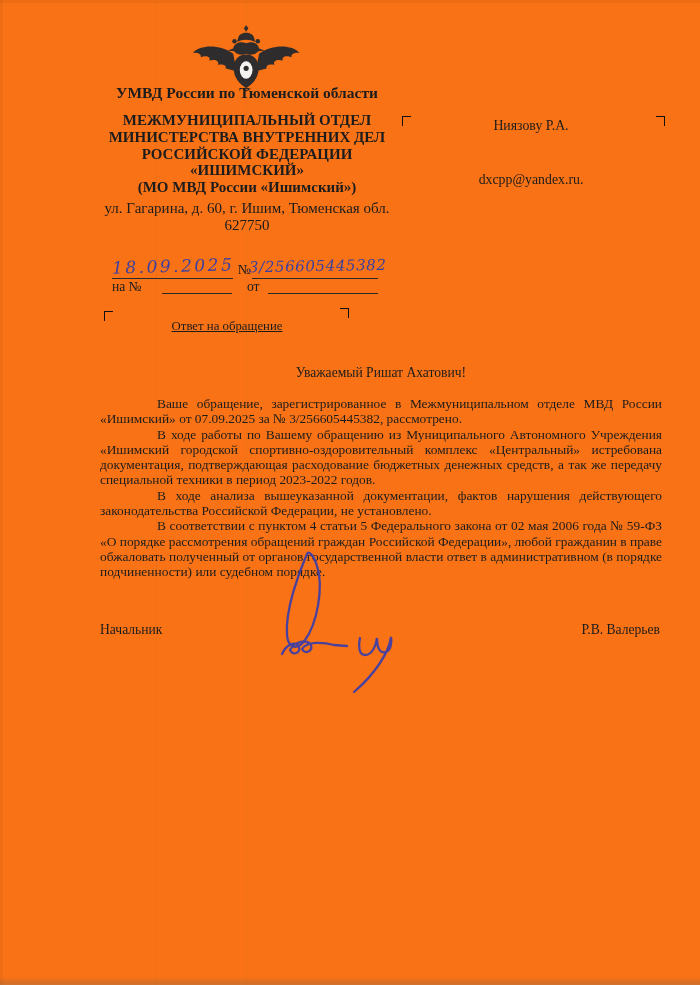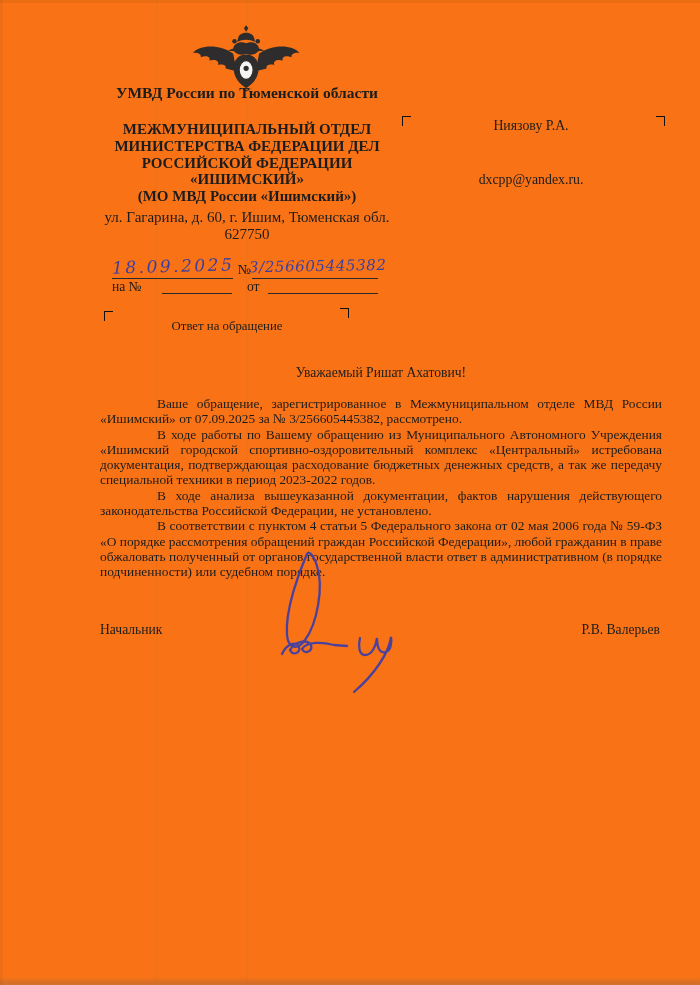--- a/index.html
+++ b/index.html
@@ -13,41 +13,41 @@
   .crease{position:absolute;top:0;bottom:0;width:1px;background:rgba(60,60,60,0.05);}
   .edge-bottom{position:absolute;left:0;right:0;bottom:0;height:8px;
     background:linear-gradient(to bottom, rgba(0,0,0,0) 0%, rgba(90,90,88,0.22) 70%, rgba(120,120,118,0.30) 100%);}
   .edge-top{position:absolute;left:0;right:0;top:0;height:3px;background:rgba(0,0,0,0.05);}
   .edge-left{position:absolute;left:0;top:0;bottom:0;width:3px;background:rgba(0,0,0,0.04);}
 
   
   .emblem{position:absolute;left:191px;top:24px;}
   .hdr-col{position:absolute;left:72px;top:84px;width:350px;text-align:center;}
   .agency-top{font-weight:bold;font-size:15.5px;line-height:17px;}
-  .org-block{margin-top:20px;font-weight:bold;font-size:15px;line-height:16.8px;}
+  .org-block{margin-top:11px;font-weight:bold;font-size:15px;line-height:16.8px;}
   .addr-block{margin-top:4px;font-size:15px;line-height:17px;}
 
   
   .recipient{position:absolute;left:400px;top:118px;width:262px;text-align:center;font-size:13.8px;}
   .recipient .email{margin-top:38px;}
   .corner{position:absolute;width:8px;height:9px;}
   .corner-tl{border-top:1.6px solid #111;border-left:1.6px solid #111;}
   .corner-tr{border-top:1.6px solid #111;border-right:1.6px solid #111;}
 
   
   .hand{position:absolute;font-family:"DejaVu Serif", serif;font-style:italic;
     color:#3b3fa0;white-space:nowrap;}
   .hand-date{left:112px;top:256px;font-size:17px;letter-spacing:2.5px;transform:rotate(-1.6deg);}
   .hand-number{left:249px;top:257px;font-size:15px;letter-spacing:0.6px;transform:rotate(-1deg);}
   .uline{position:absolute;border-bottom:1.3px solid #2a2a2a;height:0;}
   .no-label{position:absolute;font-size:13.6px;}
   .ref-row2{position:absolute;left:112px;top:279px;font-size:13.6px;}
 
   
-  .subject{position:absolute;left:104px;top:319px;width:246px;text-align:center;font-size:12.8px;}
+  .subject{position:absolute;left:104px;top:319px;width:246px;text-align:center;font-size:12.8px;text-decoration:underline;}
 
   
   .salutation{position:absolute;left:100px;top:365px;width:562px;text-align:center;font-size:13.6px;}
   .body-text{position:absolute;left:100px;top:396px;width:562px;
     font-size:13.4px;line-height:15.3px;text-align:justify;}
   .body-text p{margin:0;text-indent:57px;}
 
   
   .sig-pos{position:absolute;left:100px;top:622px;font-size:13.6px;}
   .sig-name{position:absolute;right:40px;top:622px;font-size:13.6px;}
@@ -80,21 +80,21 @@
       <ellipse cx="64" cy="53" rx="8.2" ry="11" fill="#f5f4f1"></ellipse>
       <ellipse cx="64" cy="53" rx="8.2" ry="11" fill="none" stroke="#2e2c2c" stroke-width="1.6"></ellipse>
       <circle cx="64" cy="51" r="3" fill="#2e2c2c"></circle>
     </svg>
   </div>
 
   <div class="hdr-col">
     <div class="agency-top">УМВД России по Тюменской области</div>
     <div class="org-block">
       <div>МЕЖМУНИЦИПАЛЬНЫЙ ОТДЕЛ</div>
-      <div>МИНИСТЕРСТВА ФЕДЕРАЦИИ ДЕЛ</div>
+      <div>МИНИСТЕРСТВА ВНУТРЕННИХ ДЕЛ</div>
       <div>РОССИЙСКОЙ ФЕДЕРАЦИИ</div>
       <div>«ИШИМСКИЙ»</div>
       <div>(МО МВД России «Ишимский»)</div>
     </div>
     <div class="addr-block">
       <div>ул. Гагарина, д. 60, г. Ишим, Тюменская обл.</div>
       <div>627750</div>
     </div>
   </div>
 

